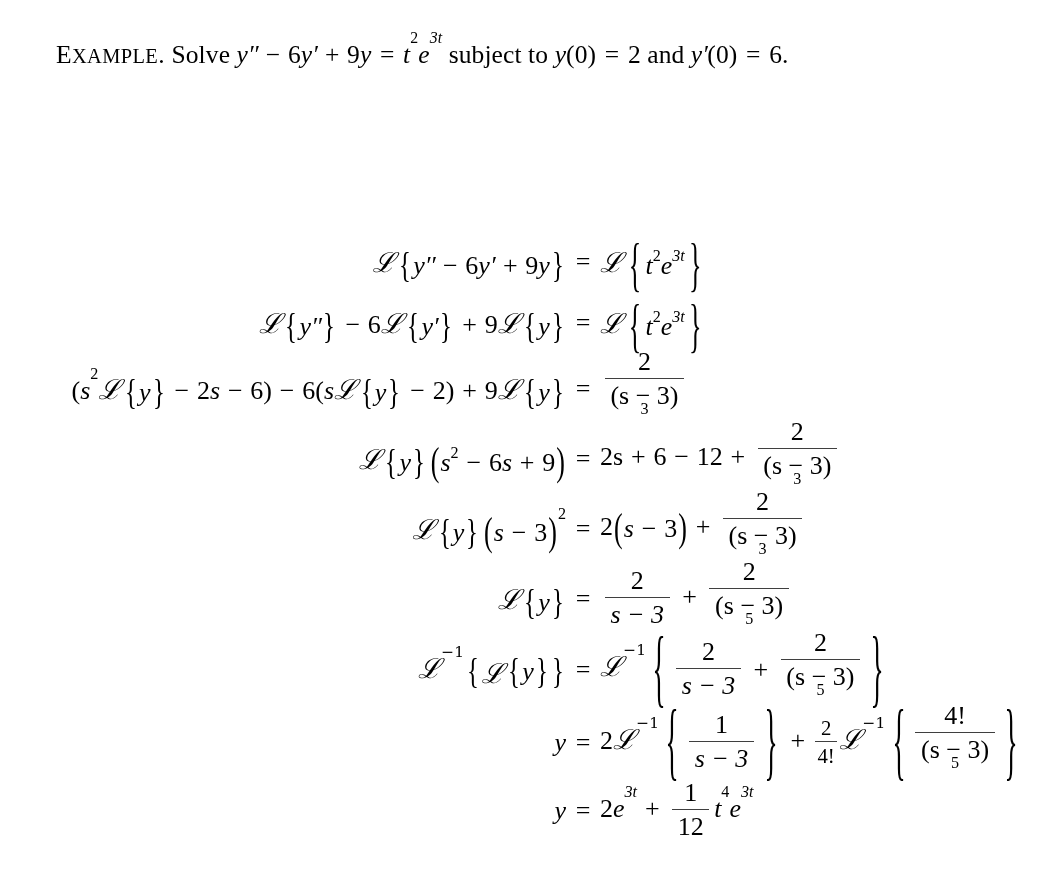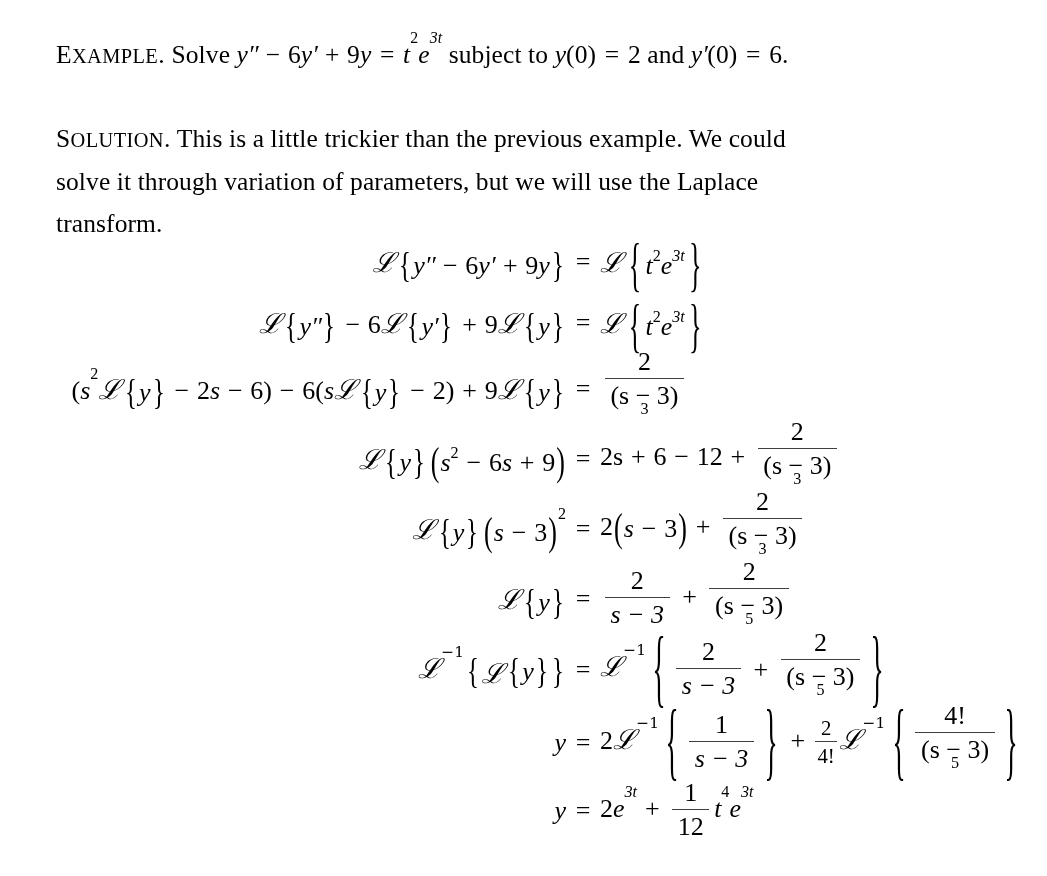--- a/index.html
+++ b/index.html
@@ -180,24 +180,20 @@
   <p class="para" id="para-example">
     <span class="smallcaps"><span class="sc-first">E</span><span class="sc-rest">XAMPLE</span><span>.</span></span>
     <span>Solve</span>
     <span class="mi">y</span><span class="prime">′′</span><span class="bin op">−</span><span class="mn">6</span><span class="mi">y</span><span class="prime">′</span><span class="bin op">+</span><span class="mn">9</span><span class="mi">y</span><span class="rel op">=</span><span class="mi">t</span><sup class="e num">2</sup><span class="mi">e</span><sup class="e"><span>3</span><span>t</span></sup>
     <span>subject to</span>
     <span class="mi">y</span><span class="op">(</span><span class="mn">0</span><span class="op">)</span><span class="rel op">=</span><span class="mn">2</span>
     <span>and</span>
     <span class="mi">y</span><span class="prime">′</span><span class="op">(</span><span class="mn">0</span><span class="op">)</span><span class="rel op">=</span><span class="mn">6</span><span>.</span>
   </p>
 
-  <p class="para" id="para-solution">
-    <span class="smallcaps"><span class="sc-first">S</span><span class="sc-rest">OLUTION</span><span>.</span></span>
-    <span>This is a little trickier than the previous example. We could solve it through variation of parameters, but we will use the Laplace transform.</span>
-  </p>
 
   <div class="eqblock">
 
     <div class="eqrow r1">
       <span class="lhs"><span class="scrL">ℒ</span><span class="brcwrap">
             <span class="brc brc-s">{</span>
             <span class="mi">y</span>
             <span class="prime">′′</span>
             <span class="bin op">−</span>
             <span class="mn">6</span>

